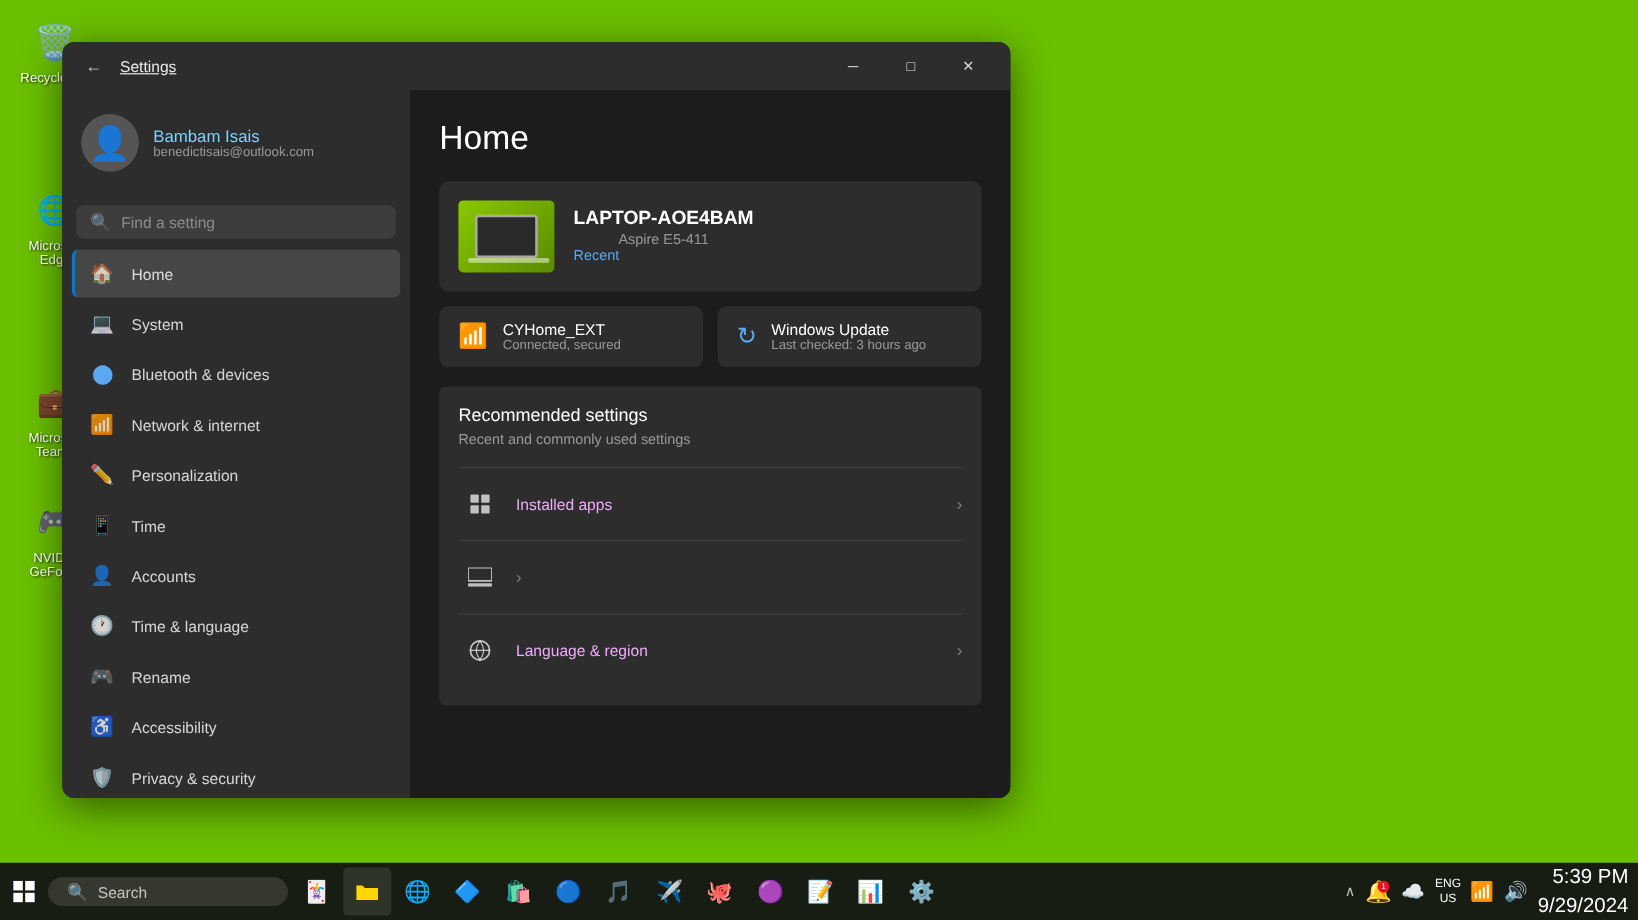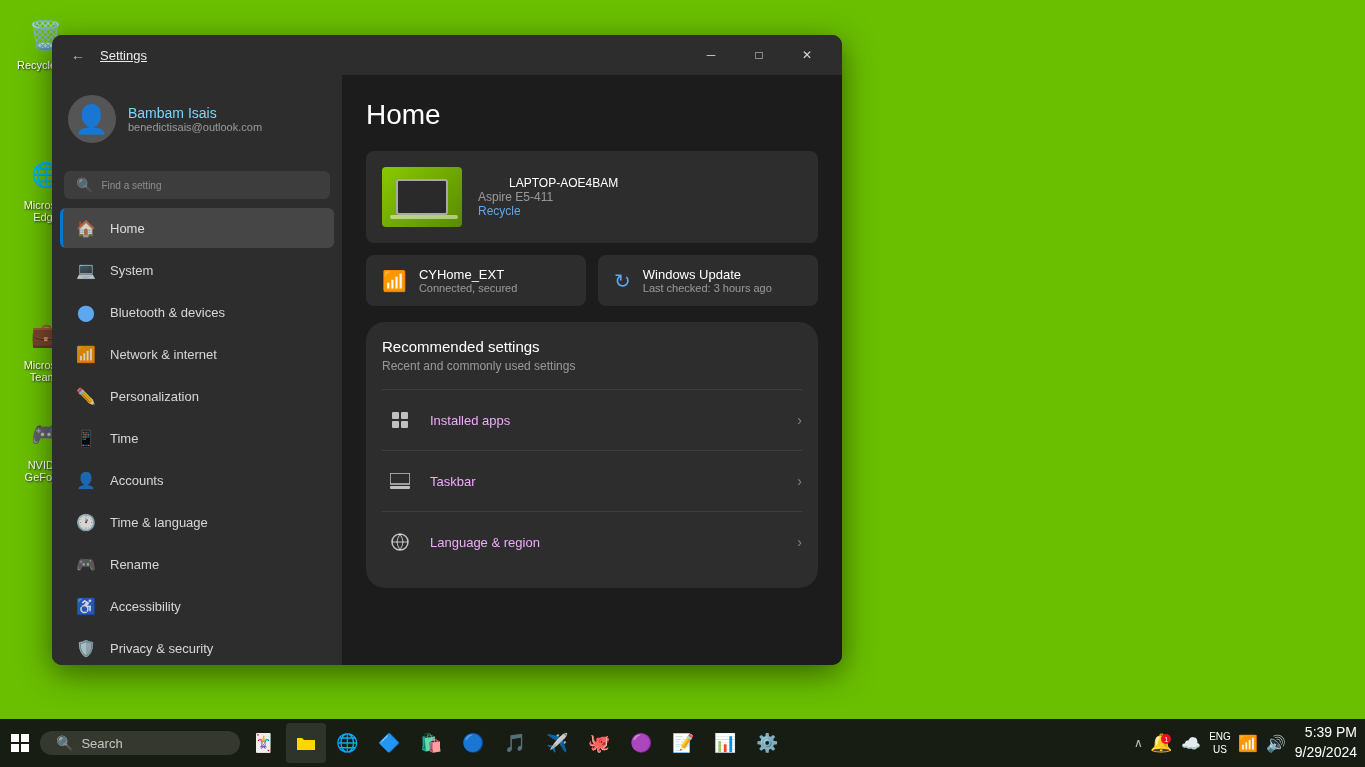--- a/index.html
+++ b/index.html
@@ -75,21 +75,21 @@
       display: flex;
       align-items: center;
       justify-content: center;
       border-radius: 4px;
       cursor: pointer;
       font-size: 20px;
     }
     .time-display {
       text-align: right;
       line-height: 1.4;
-      font-size: 14px;
+      font-size: 17px;
       color: white;
     }
     .notification-badge {
       position: relative;
     }
 
     
     .settings-window {
       position: absolute;
       top: 35px;
@@ -282,27 +282,27 @@
       position: absolute;
       bottom: -6px;
       left: -8px;
       width: 68px;
       height: 4px;
       background: rgba(255,255,255,0.5);
       border-radius: 2px;
     }
     .device-name {
       color: white;
-      font-size: 12px;
-      font-weight: 400;
-      margin-left: 31px;
+      font-size: 16px;
+      font-weight: 700;
     }
     .device-model {
       color: rgba(255,255,255,0.5);
       font-size: 12px;
+      text-align: center;
     }
     .device-rename {
       color: #5ca8f0;
       font-size: 12px;
       cursor: pointer;
     }
 
     
     .status-row {
       display: flex;
@@ -328,21 +328,21 @@
       font-weight: 500;
     }
     .status-value {
       color: rgba(255,255,255,0.5);
       font-size: 11px;
     }
 
     
     .recommended-section {
       background: #2d2d2d;
-      border-radius: 19px;
+      border-radius: 6px;
       padding: 16px;
       margin-bottom: 12px;
     }
     .section-title {
       color: white;
       font-size: 15px;
       font-weight: 500;
       margin-bottom: 4px;
     }
     .section-subtitle {
@@ -427,21 +427,21 @@
           <span style="font-size:28px;">👤</span>
         </div>
         <div class="user-info">
           <div class="user-name">Bambam Isais</div>
           <div class="user-email">benedictisais@outlook.com</div>
         </div>
       </div>
 
       <div class="search-setting">
         <span style="color:rgba(255,255,255,0.5);font-size:14px;">🔍</span>
-        <input placeholder="Find a setting" style="background: none; border: none; outline: none; color: rgba(255, 255, 255, 0.7); font-size: 10px; width: 100%; font-family: inherit;">
+        <input placeholder="Find a setting" style="background: none; border: none; outline: none; color: rgba(255, 255, 255, 0.7); font-size: 13px; width: 100%; font-family: inherit;">
       </div>
 
       <div class="nav-item active">
         <span class="nav-icon">🏠</span>
         <span>Home</span>
       </div>
       <div class="nav-item">
         <span class="nav-icon">💻</span>
         <span>System</span>
       </div>
@@ -486,21 +486,21 @@
     <div class="main-content scrollbar-visible">
       <h1 class="page-title">Home</h1>
 
       <div class="device-card">
         <div class="device-thumbnail">
           <div class="laptop-icon-shape"></div>
         </div>
         <div>
           <div class="device-name">LAPTOP-AOE4BAM</div>
           <div class="device-model">Aspire E5-411</div>
-          <div class="device-rename">Recycle</div>
+          <div class="device-rename">Recent</div>
         </div>
       </div>
 
       <div class="status-row">
         <div class="status-item">
           <span class="status-icon">📶</span>
           <div>
             <div class="status-label">CYHome_EXT</div>
             <div class="status-value">Connected, secured</div>
           </div>
@@ -531,21 +531,20 @@
           <span class="chevron-right">›</span>
         </div>
 
         <div class="setting-row">
           <div class="setting-row-icon">
             <svg width="20" height="16" viewBox="0 0 20 16" fill="none">
               <rect x="0" y="0" width="20" height="11" rx="1" stroke="rgba(255,255,255,0.7)" stroke-width="1.5" fill="none"></rect>
               <rect x="0" y="13" width="20" height="3" rx="1" fill="rgba(255,255,255,0.7)"></rect>
             </svg>
           </div>
-          <span class="setting-row-label">Taskbar</span>
           <span class="chevron-right">›</span>
         </div>
 
         <div class="setting-row">
           <div class="setting-row-icon">
             <svg width="20" height="20" viewBox="0 0 20 20" fill="none">
               <circle cx="10" cy="10" r="8" stroke="rgba(255,255,255,0.7)" stroke-width="1.5" fill="none"></circle>
               <path d="M10 2 Q13 7 13 10 Q13 13 10 18 Q7 13 7 10 Q7 7 10 2Z" stroke="rgba(255,255,255,0.7)" stroke-width="1" fill="none"></path>
               <line x1="2" y1="10" x2="18" y2="10" stroke="rgba(255,255,255,0.7)" stroke-width="1"></line>
             </svg>

